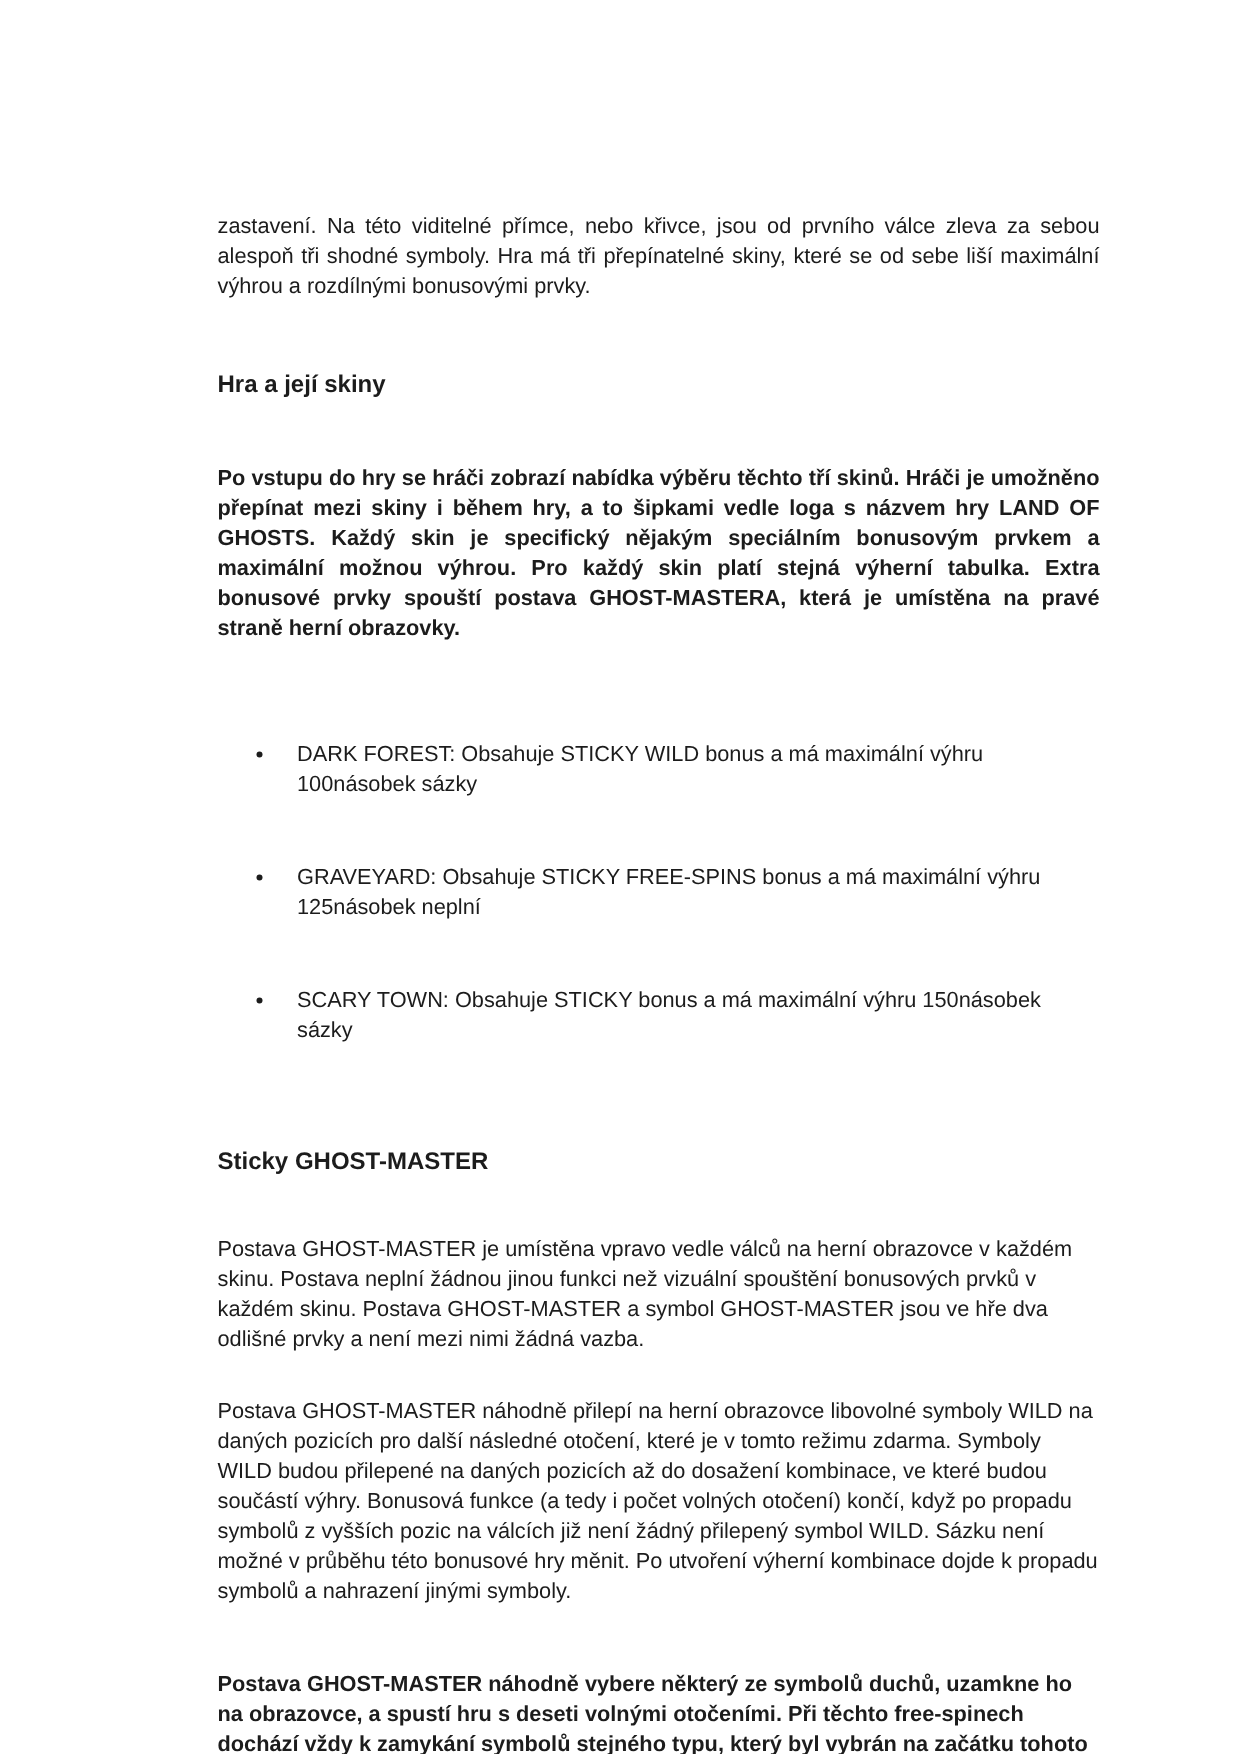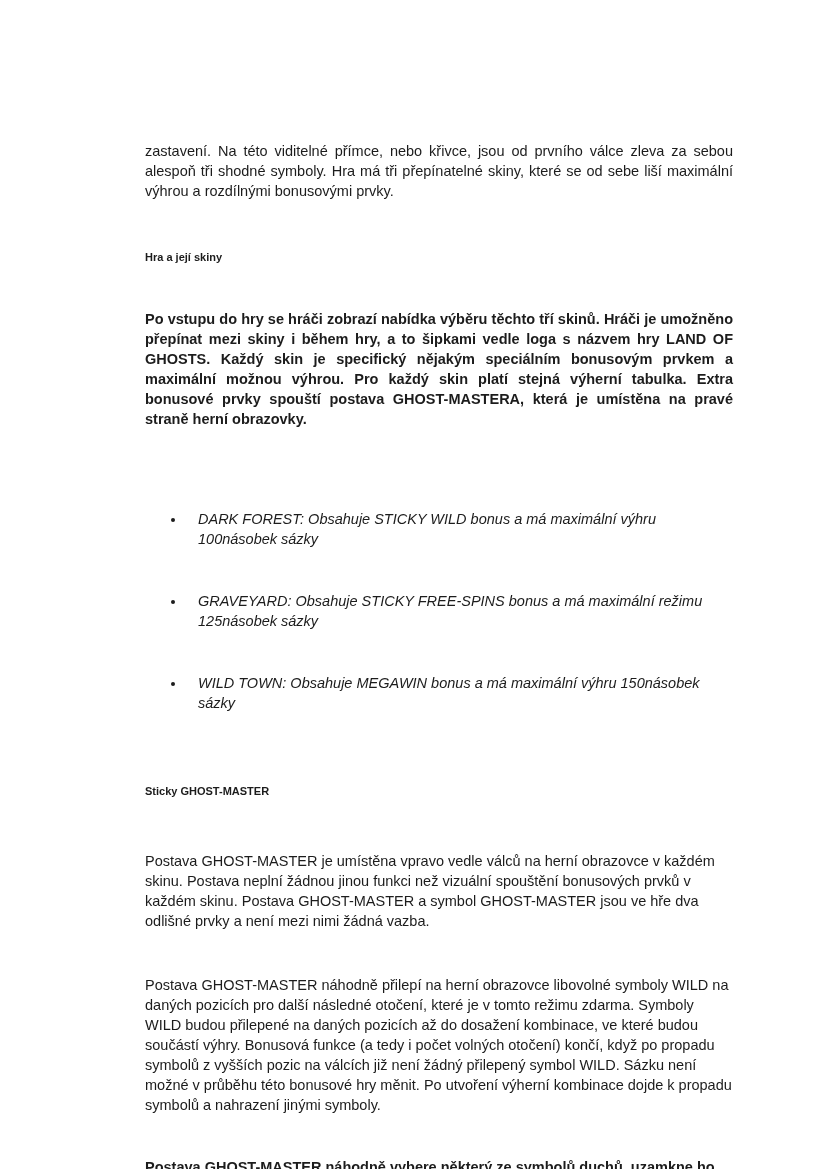--- a/index.html
+++ b/index.html
@@ -35,62 +35,61 @@
     color:#ffffff;
     font-weight:bold;
     font-variant:small-caps;
     font-size:14px;
     line-height:19px;
     letter-spacing:0.2px;
   }
 
   .doc-heading {
     font-weight:bold;
-    font-size:11px;
+    font-size:16px;
     line-height:20px;
   }
   .h-skins   { margin-top:22px; }
   .p-skins-1 { margin-top:20px; }
   .p-skins-2 { margin-top:18px;font-weight:bold; }
 
   ul.skin-list {
-    margin-top:44px;
+    margin-top:28px;
     list-style-type:disc;
     list-style-position:outside;
     padding-left:53px;
-    font-style:italic;
   }
   ul.skin-list li { margin-top:18px; }
   ul.skin-list li:first-child { margin-top:0; }
 
   .h-ghost { margin-top:32px; }
-  .p-ghost { margin-top:26px; }
+  .p-ghost { margin-top:14px; }
   .h-wild  { margin-top:50px; }
-  .p-wild  { margin-top:20px; }
+  .p-wild  { margin-top:4px; }
   .h-free  { margin-top:14px; }
   .p-free  { margin-top:18px;font-weight:bold; }
 </style>
 </head>
 <body>
 
 <div class="page">
   <div class="content">
 
     <p class="body-text justified">zastavení. Na této viditelné přímce, nebo křivce, jsou od prvního válce zleva za sebou alespoň tři shodné symboly. Hra má tři přepínatelné skiny, které se od sebe liší maximální výhrou a rozdílnými bonusovými prvky.</p>
 
 
     <h2 class="doc-heading h-skins">Hra a její skiny</h2>
 
 
     <p class="body-text justified p-skins-2">Po vstupu do hry se hráči zobrazí nabídka výběru těchto tří skinů. Hráči je umožněno přepínat mezi skiny i během hry, a to šipkami vedle loga s názvem hry LAND OF GHOSTS. Každý skin je specifický nějakým speciálním bonusovým prvkem a maximální možnou výhrou. Pro každý skin platí stejná výherní tabulka. Extra bonusové prvky spouští postava GHOST-MASTERA, která je umístěna na pravé straně herní obrazovky.</p>
 
     <ul class="skin-list">
       <li>DARK FOREST: Obsahuje STICKY WILD bonus a má maximální výhru 100násobek sázky</li>
-      <li>GRAVEYARD: Obsahuje STICKY FREE-SPINS bonus a má maximální režimu 125násobek sázky</li>
-      <li>WILD TOWN: Obsahuje MEGAWIN bonus a má maximální výhru 150násobek sázky</li>
+      <li>GRAVEYARD: Obsahuje STICKY FREE-SPINS bonus a má maximální výhru 125násobek neplní</li>
+      <li>SCARY TOWN: Obsahuje STICKY bonus a má maximální výhru 150násobek sázky</li>
     </ul>
 
     <h2 class="doc-heading h-ghost">Sticky GHOST-MASTER</h2>
 
     <p class="body-text p-ghost">Postava GHOST-MASTER je umístěna vpravo vedle válců na herní obrazovce v každém skinu. Postava neplní žádnou jinou funkci než vizuální spouštění bonusových prvků v každém skinu. Postava GHOST-MASTER a symbol GHOST-MASTER jsou ve hře dva odlišné prvky a není mezi nimi žádná vazba.</p>
 
 
     <p class="body-text p-wild">Postava GHOST-MASTER náhodně přilepí na herní obrazovce libovolné symboly WILD na daných pozicích pro další následné otočení, které je v tomto režimu zdarma. Symboly WILD budou přilepené na daných pozicích až do dosažení kombinace, ve které budou součástí výhry. Bonusová funkce (a tedy i počet volných otočení) končí, když po propadu symbolů z vyšších pozic na válcích již není žádný přilepený symbol WILD. Sázku není možné v průběhu této bonusové hry měnit. Po utvoření výherní kombinace dojde k propadu symbolů a nahrazení jinými symboly.</p>
 
 

